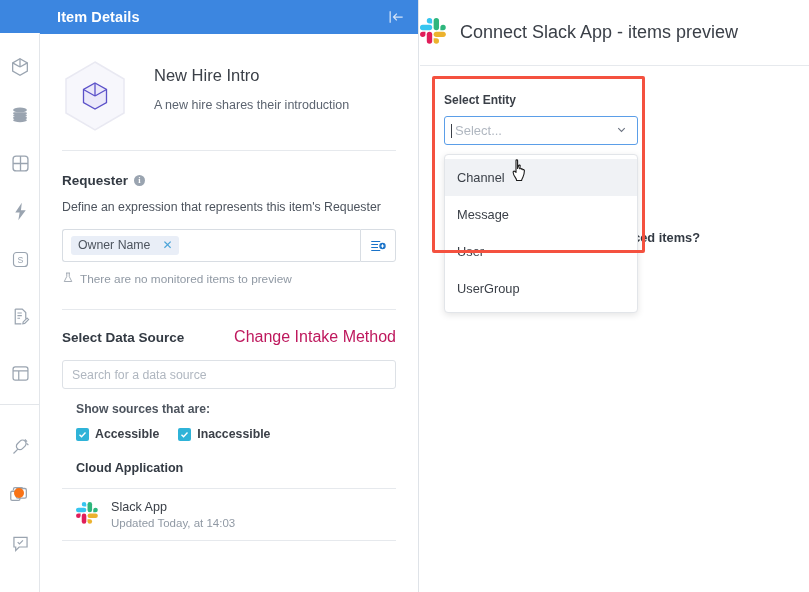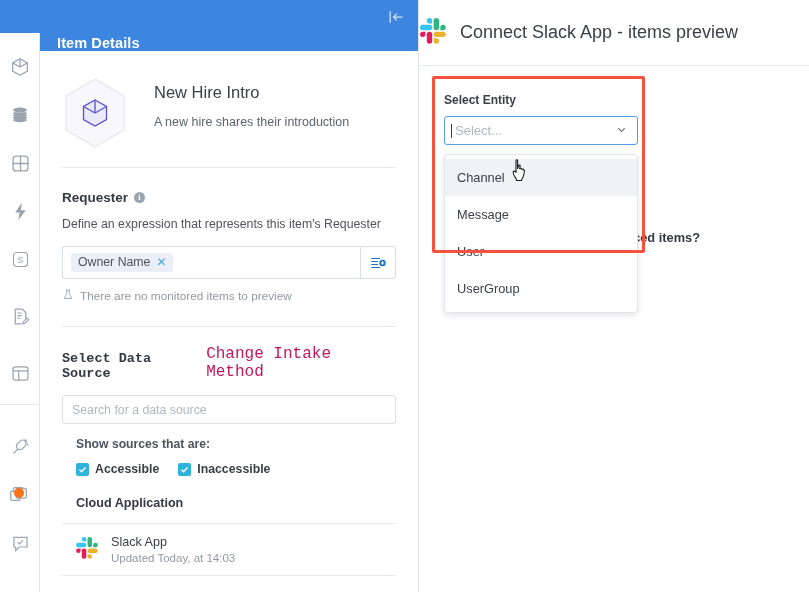--- a/index.html
+++ b/index.html
@@ -40,23 +40,23 @@
 
   
   .details {
     position: absolute; left: 40px; top: 0;
     width: 379px; height: 592px;
     background: #ffffff;
     border-right: 1px solid #dfe3e8;
   }
   .details-header {
     position: relative;
-    height: 51px;
+    height: 34px;
     background: #3c86e0;
-    display: flex; align-items: flex-end;
+    display: flex; align-items: center;
     padding: 0 1px 0 17px;
   }
   .details-header-title {
     color: #ffffff; font-size: 14.5px; font-weight: bold;
     letter-spacing: .1px;
   }
   .collapse-btn {
     position: absolute; right: 9px; top: 4px;
     width: 26px; height: 26px;
     display: flex; align-items: center; justify-content: center;
@@ -95,37 +95,37 @@
   .expr-box {
     flex: 1; height: 33px; border: 1px solid #d8dde3;
     border-right: none; border-radius: 3px 0 0 3px;
     display: flex; align-items: center; padding: 0 8px;
     background: #fff;
   }
   .chip {
     background: #e9eef7; border-radius: 3px;
     padding: 2px 6px 3px 7px;
     font-size: 12.3px; color: #4d545e;
-    display: inline-flex; align-items: center; gap: 6px;
+    display: inline-flex; align-items: center; gap: 12px;
   }
   .chip-x { color: #49a3d8; font-size: 12px; cursor: pointer; }
   .expr-btn {
     width: 36px; height: 33px;
     border: 1px solid #d8dde3; border-radius: 0 3px 3px 0;
     background: #fff;
     display: flex; align-items: center; justify-content: center;
     cursor: pointer;
   }
   .preview-note {
     margin-top: 9px; font-size: 11.8px; color: #9099a4;
     display: flex; align-items: center; gap: 6px;
   }
 
   .ds-head {
-    display: flex; align-items: flex-end; justify-content: space-between; font-family: Liberation Mono, monospace;
+    display: flex; align-items: center; justify-content: space-between;
   }
   .ds-link { font-size: 16px; color: #be185d; cursor: pointer; }
   .ds-search {
     margin-top: 14px; width: 100%; height: 29px;
     border: 1px solid #dde1e6; border-radius: 3px;
     font-size: 12.3px; color: #3b4048;
     padding: 0 9px; font-family: "Liberation Sans", sans-serif;
     background: #fff;
   }
   .ds-search::placeholder { color: #b0b7c0; }

